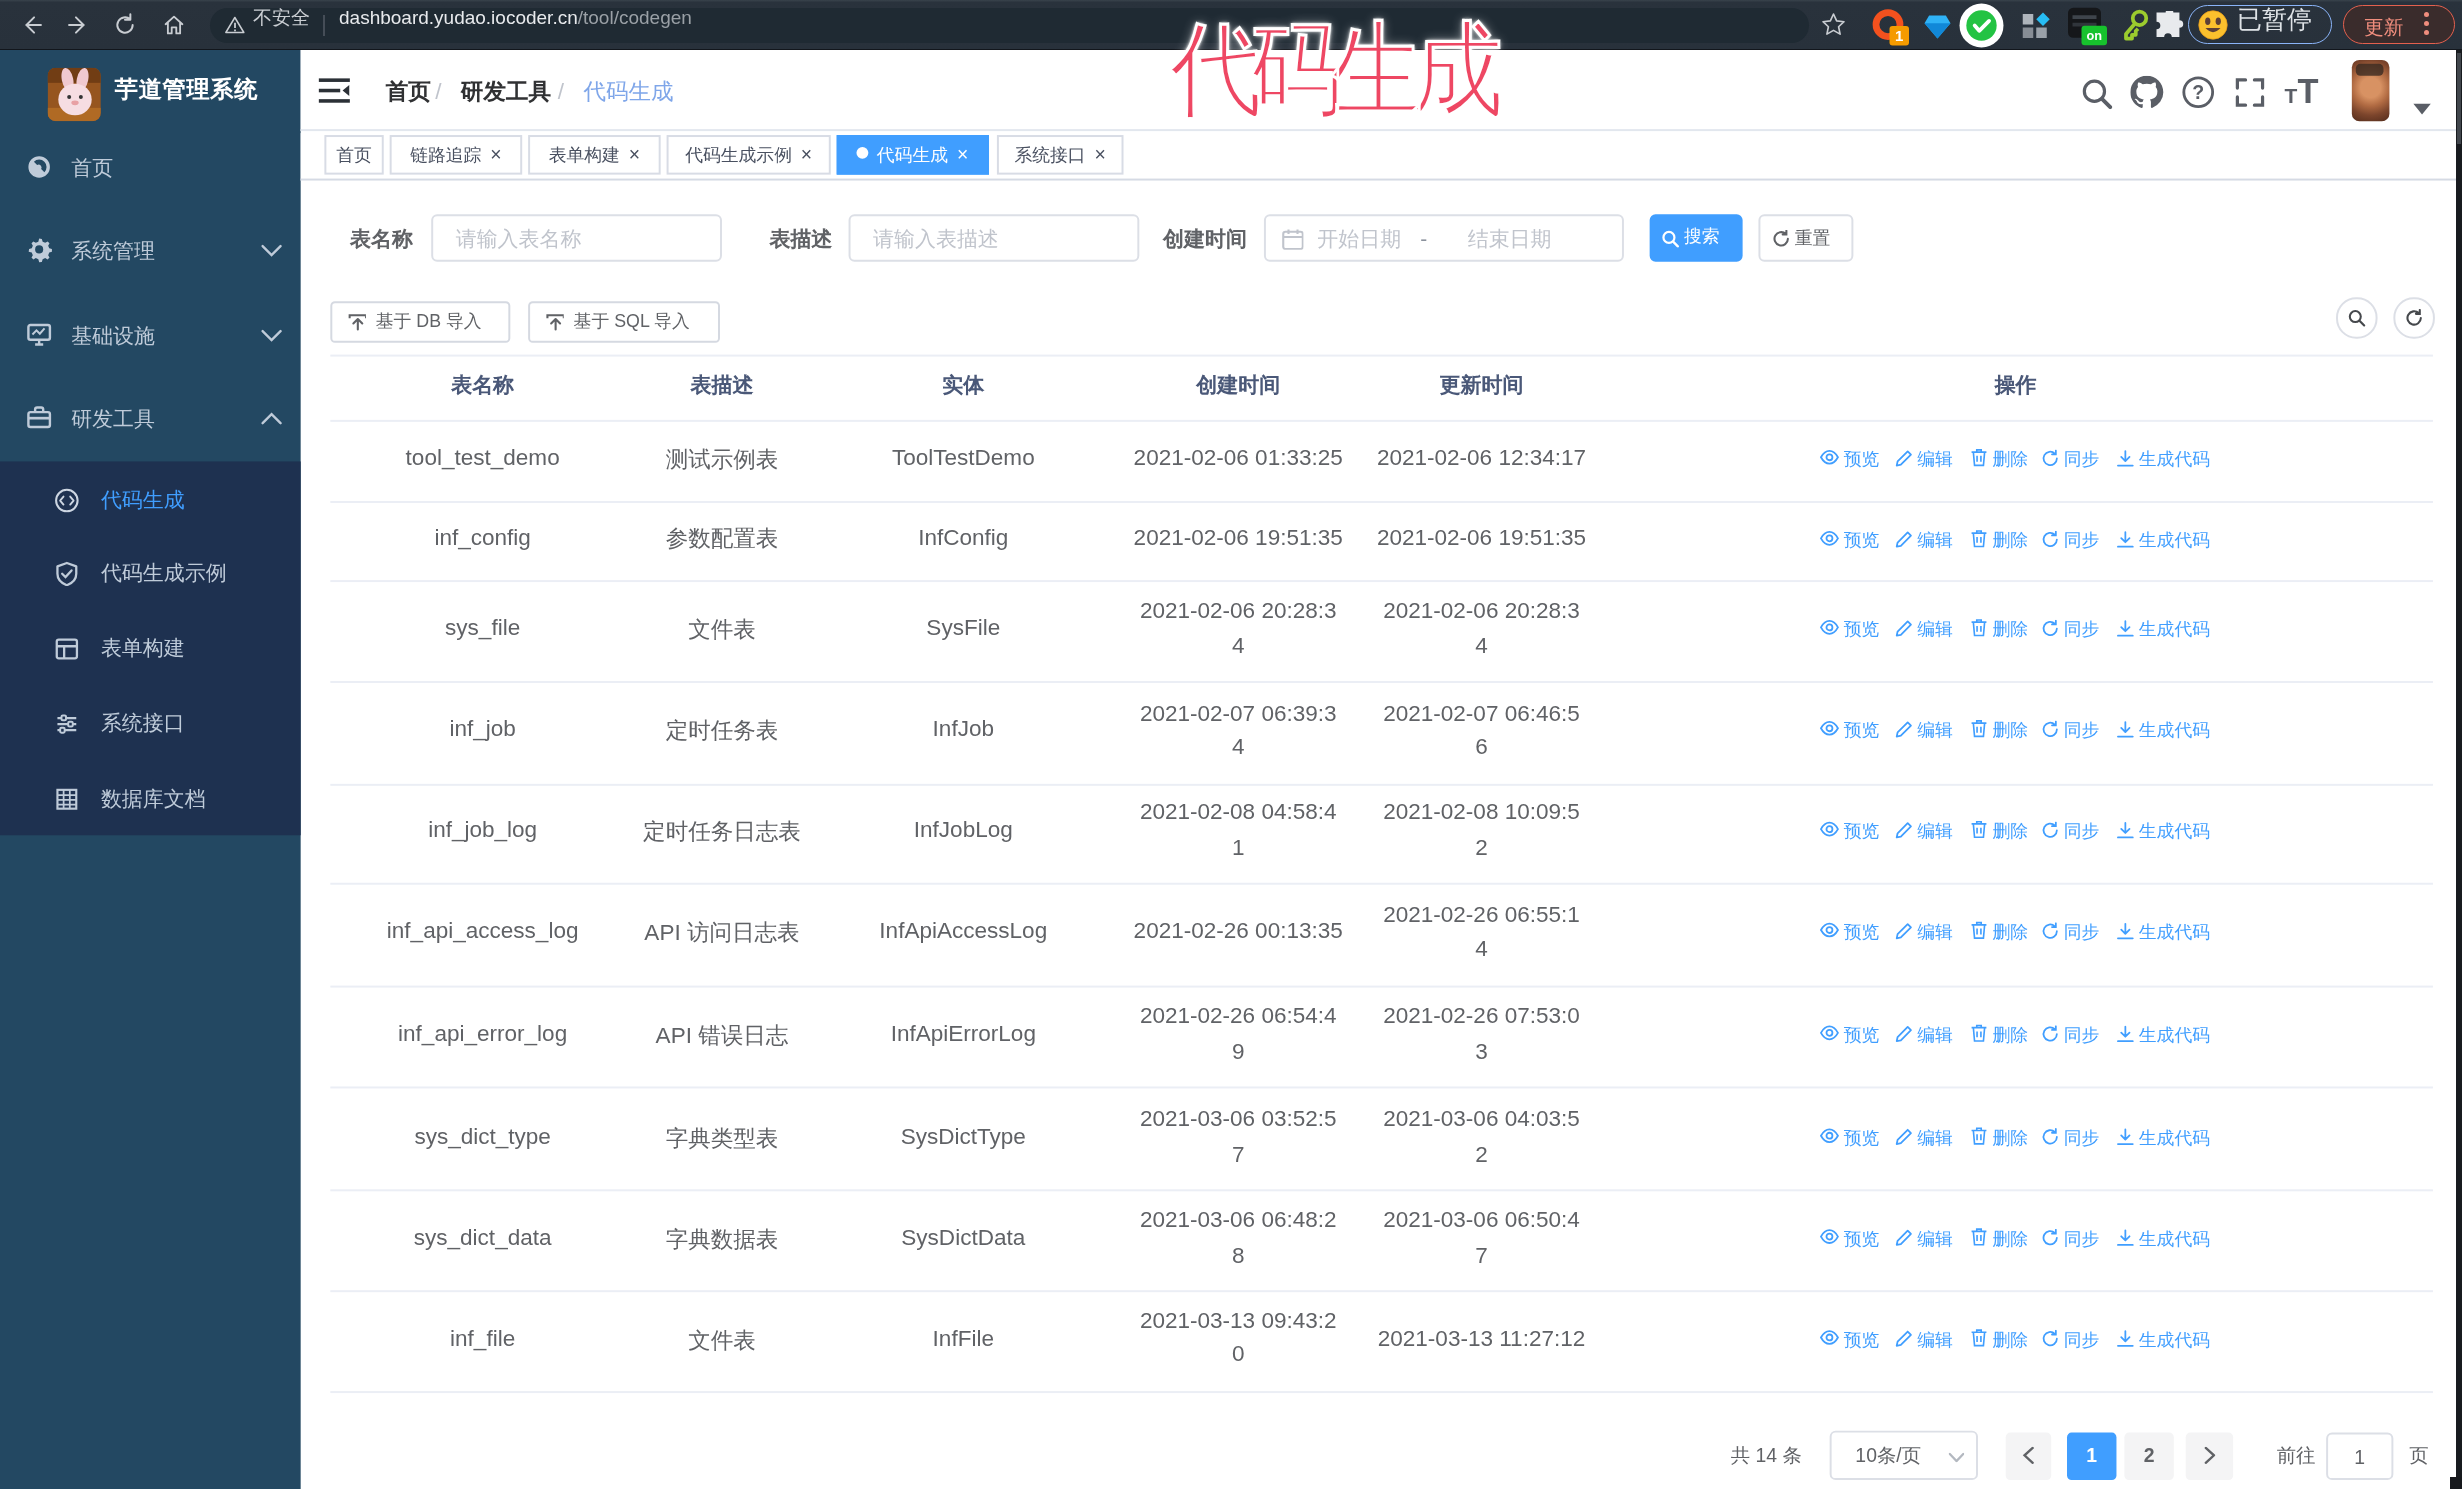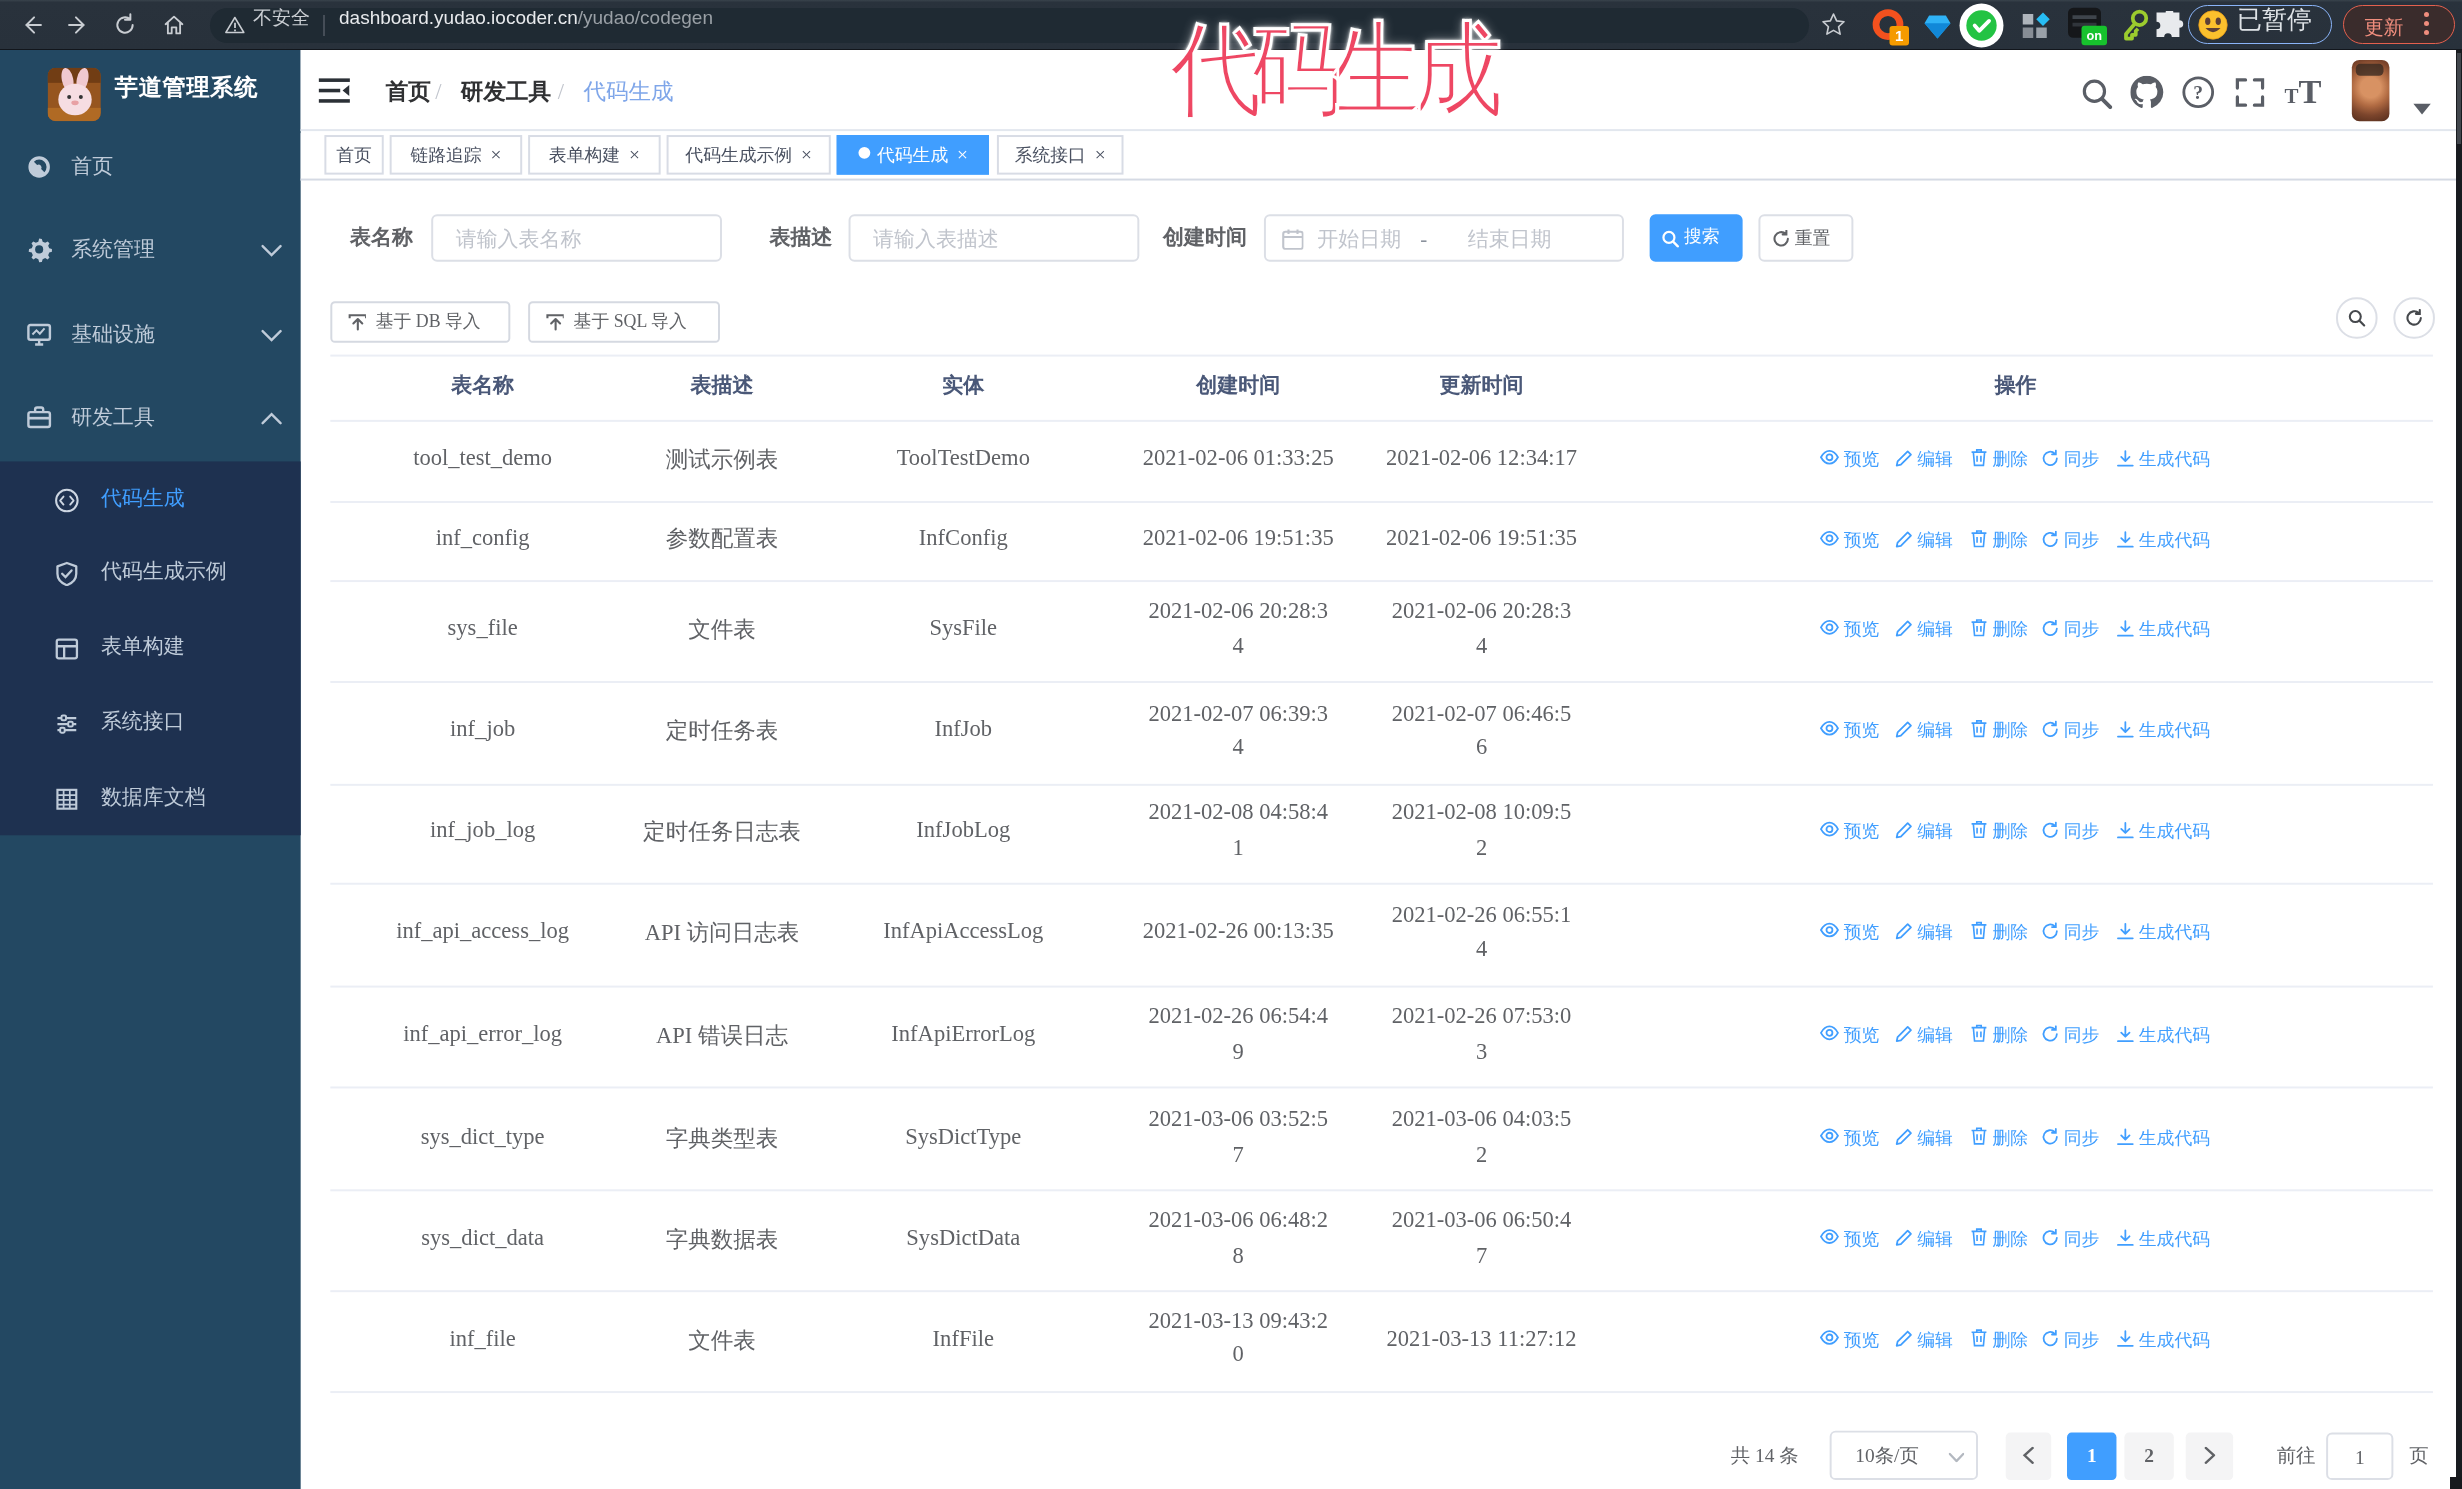--- a/index.html
+++ b/index.html
@@ -4,21 +4,21 @@
   * { margin:0; padding:0; box-sizing:border-box; }
   html,body { width:2462px; height:1490px; overflow:hidden; background:#fff;
     font-family:"Liberation Sans", sans-serif; }
   .abs { position:absolute; }
   #toolbar { position:absolute; left:0; top:0; width:2462px; height:50px;
     background:linear-gradient(#39434c 0,#29323c 2.3px,#28313b 100%); border-bottom:1.5px solid #12161c; z-index:30; }
   #pill { position:absolute; left:210px; top:7.6px; width:1599px; height:35px;
     border-radius:17.4px; background:#1f2a33; }
   .tbtxt { position:absolute; top:0; height:35px; line-height:35px; font-size:19px; }
   #page { position:absolute; left:0; top:50px; width:2456px; height:1440px;
-    overflow:hidden; background:#fff; z-index:1;font-family:Liberation Serif, serif; }
+    overflow:hidden; background:#fff; z-index:1; }
   #app { position:absolute; left:0; top:0; width:1243px; height:728px;
     transform:scale(1.978); transform-origin:0 0; }
   #sidebar { position:absolute; left:0; top:0; width:152px; height:728px; background:#234862; }
   .mi { position:absolute; left:0; width:152px; height:42px; }
   .mtxt { position:absolute; left:36px; font-size:10.6px; color:#bfcbd9; line-height:42px; }
   .smi { position:absolute; left:0; width:152px; height:38px; }
   .stxt { position:absolute; left:51px; font-size:10.6px; color:#bfcbd9; line-height:38px; }
   #navbar { position:absolute; left:152px; top:0; width:1091px; height:41px; background:#fff;
     border-bottom:0.8px solid #e2e7ee; }
   #tagsbar { position:absolute; left:152px; top:42px; width:1091px; height:23.5px; background:#fff;
@@ -56,21 +56,21 @@
       <path d="M6 16 L17 6 L28 16 M9 14 V28 H14 V20 H20 V28 H25 V14" stroke="#c9cdd2" stroke-width="2.4" fill="none" stroke-linecap="round" stroke-linejoin="round"></path>
     </svg>
 <div id="pill"></div>
 <svg class="abs" style="left:225px;top:16px;z-index:31" width="19.7" height="18" viewBox="0 0 26 24">
       <path d="M13 2 L25 22 H1 Z" stroke="#c9cdd2" stroke-width="2" fill="none" stroke-linejoin="round"></path>
       <rect x="12" y="9" width="2.4" height="7" fill="#c9cdd2"></rect>
       <rect x="12" y="18" width="2.4" height="2.4" fill="#c9cdd2"></rect>
     </svg>
 <div class="tbtxt" style="left:253px;color:#c9cdd2;z-index:31">不安全</div>
 <div class="abs" style="left:323px;top:15px;width:1.5px;height:20.5px;background:#454d57;z-index:31"></div>
-<div class="tbtxt" style="left:339px;color:#e8eaed;z-index:31">dashboard.yudao.iocoder.cn<span style="color:#9aa0a6">/yudao/codegen</span></div>
+<div class="tbtxt" style="left:339px;color:#e8eaed;z-index:31">dashboard.yudao.iocoder.cn<span style="color:#9aa0a6">/tool/codegen</span></div>
 <svg class="abs" style="left:1820px;top:11.4px" width="27" height="27" viewBox="0 0 36 36">
       <path d="M18 4 L22.2 13.2 L32 14.3 L24.8 21 L26.8 30.8 L18 25.8 L9.2 30.8 L11.2 21 L4 14.3 L13.8 13.2 Z" stroke="#c9cdd2" stroke-width="2.2" fill="none" stroke-linejoin="round"></path>
     </svg>
 <svg class="abs" style="left:1870px;top:7.6px" width="42" height="39" viewBox="0 0 56 52">
       <circle cx="24" cy="22" r="16" stroke="#f4511e" stroke-width="9" fill="none"></circle>
       <rect x="26" y="24" width="26" height="26" rx="4" fill="#f59b00"></rect>
       <text x="39" y="44" font-size="20" fill="#fff" text-anchor="middle" font-weight="bold">1</text>
     </svg>
 <svg class="abs" style="left:1923px;top:10.6px" width="29" height="29" viewBox="0 0 38 38">
       <path d="M8 6 H30 L36 16 L19 36 L2 16 Z" fill="#2fb2f6"></path>

